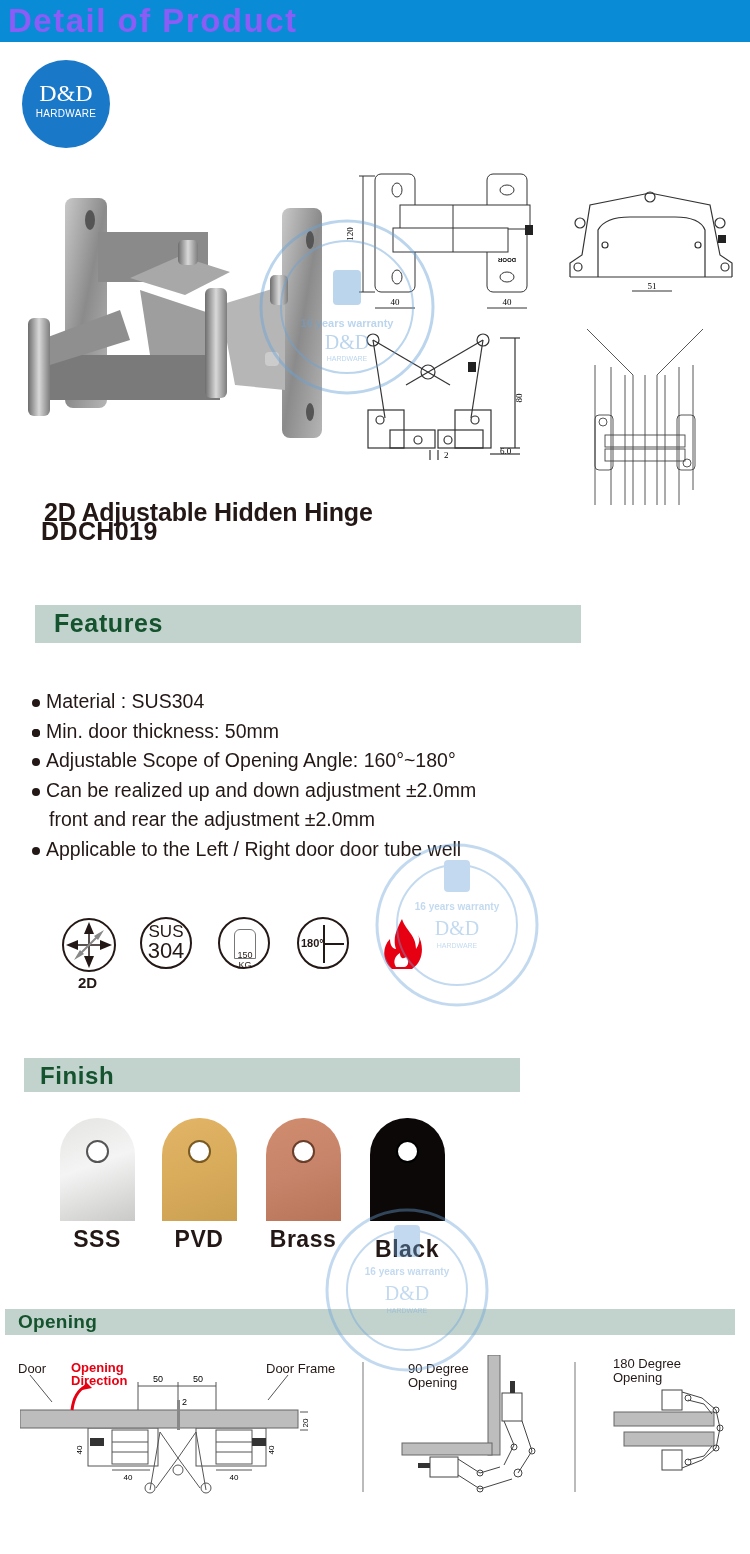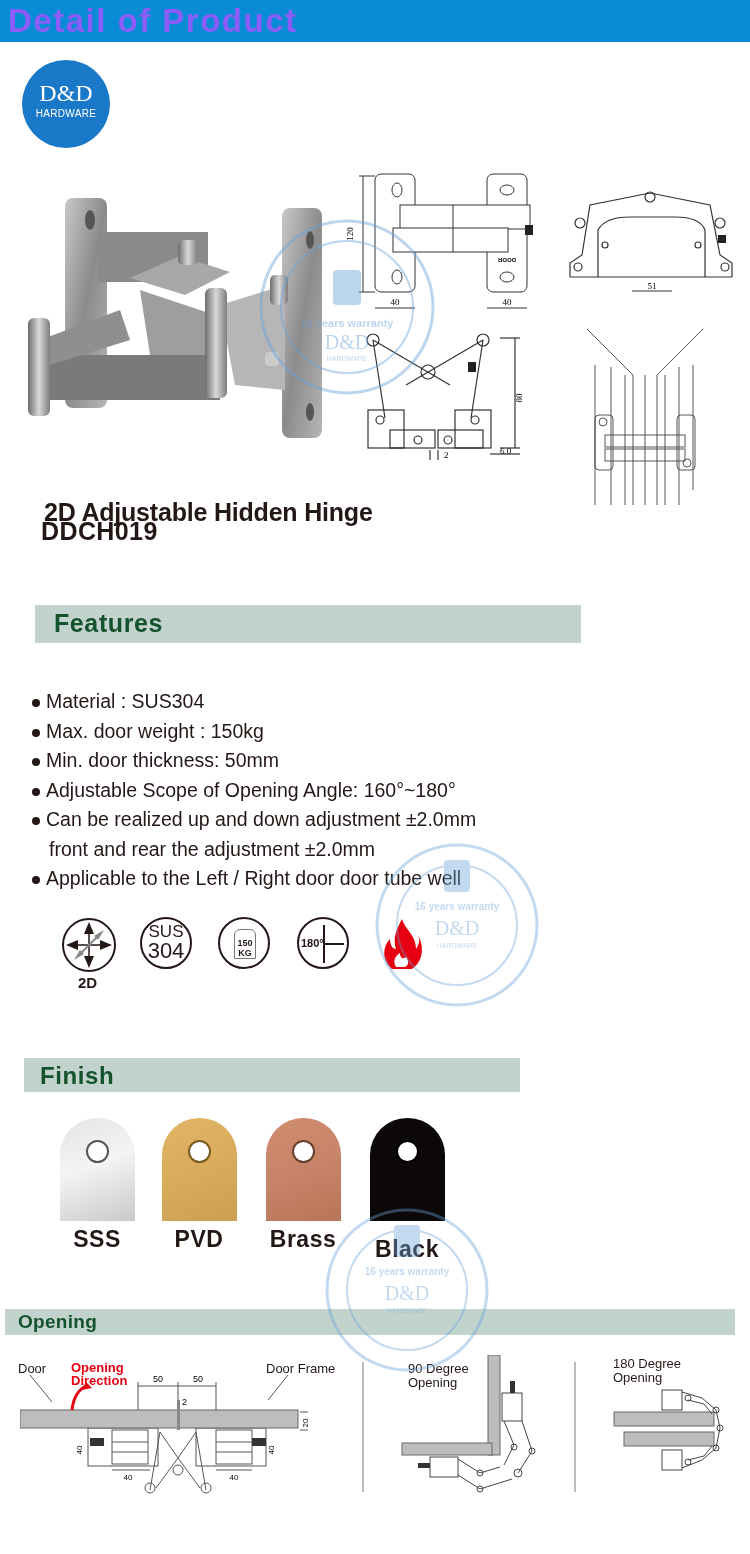--- a/index.html
+++ b/index.html
@@ -182,21 +182,21 @@
   </g>
 </svg>
 
 <div class="abs product-name">2D Adjustable Hidden Hinge</div>
 <div class="abs product-code">DDCH019</div>
 
 <div class="abs sec-bar features-bar"></div>
 <div class="abs sec-title features-title">Features</div>
 <ul class="abs feature-list">
   <li><span class="bullet"></span><span>Material : SUS304</span></li>
-  <li><span class="bullet"></span><span>Max. door weight : 150kg</span></li>
+  <li><span class="bullet"></span></li>
   <li><span class="bullet"></span><span>Min. door thickness: 50mm</span></li>
   <li><span class="bullet"></span><span>Adjustable Scope of Opening Angle: 160°~180°</span></li>
   <li><span class="bullet"></span><span>Can be realized up and down adjustment ±2.0mm</span></li>
   <li class="cont"><span>front and rear the adjustment ±2.0mm</span></li>
   <li><span class="bullet"></span><span>Applicable to the Left / Right door door tube well</span></li>
 </ul>
 
 <svg class="abs" style="left:60px;top:916px" width="58" height="58">
   <circle cx="29" cy="29" r="26" fill="none" stroke="#231815" stroke-width="2"></circle>
   <polygon points="29,6 24,18 34,18" fill="#231815"></polygon>
@@ -210,21 +210,21 @@
   <line x1="18" y1="40" x2="40" y2="18" stroke="#888" stroke-width="2"></line>
 </svg>
 <div class="abs icon-label" style="left:78px;top:974px;font-size:15px">2D</div>
 
 <div class="abs icon-circle" style="left:140px;top:917px;padding-top:4px">
   <div style="font-size:17px;line-height:17px">SUS</div>
   <div style="font-size:22px;line-height:22px">304</div>
 </div>
 
 <div class="abs icon-circle" style="left:218px;top:917px">
-  <div style="position:absolute;left:14px;top:10px;width:22px;height:30px;border:1.5px solid #777;border-radius:6px 6px 0 0;padding-top:8px;font-size:9px;font-weight:bold;line-height:10px">
+  <div style="position:absolute;left:14px;top:10px;width:22px;height:30px;border:1.5px solid #777;border-radius:6px 6px 0 0;padding-top:20px;font-size:9px;font-weight:normal;line-height:10px">
     <div>150</div>
     <div>KG</div>
   </div>
 </div>
 
 <div class="abs icon-circle" style="left:297px;top:917px">
   <div style="position:absolute;left:24px;top:6px;width:2px;height:38px;background:#231815"></div>
   <div style="position:absolute;left:25px;top:24px;width:20px;height:1.5px;background:#231815"></div>
   <div style="position:absolute;left:2px;top:18px;font-size:11px;font-weight:bold">180°</div>
 </div>

